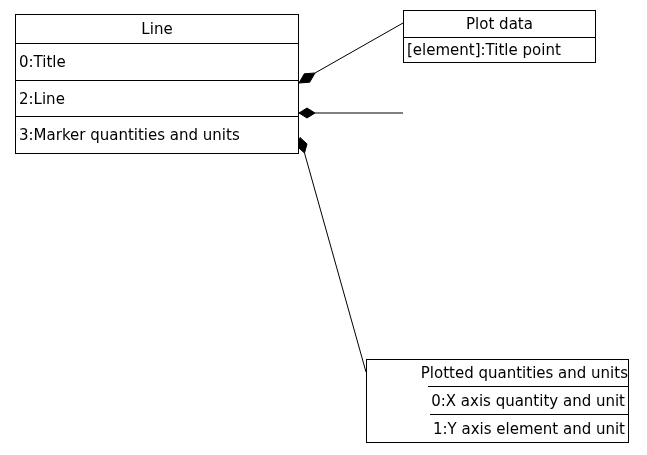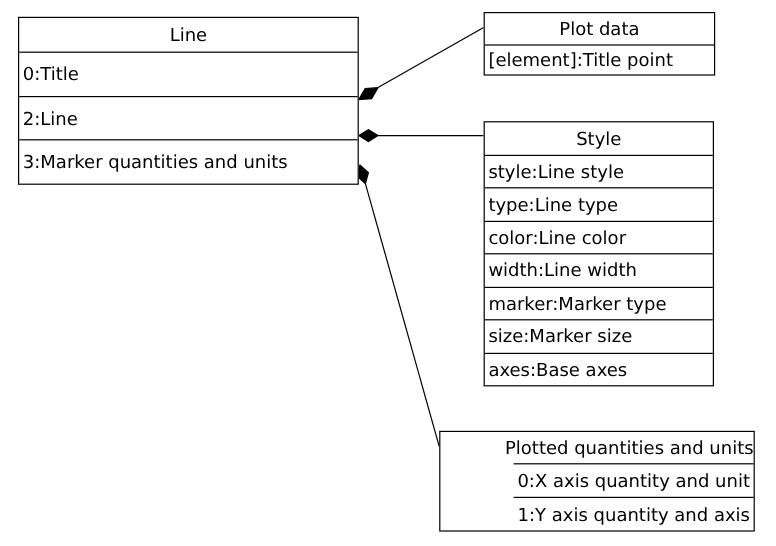--- a/index.html
+++ b/index.html
@@ -91,30 +91,20 @@
     <div class="row">0:Title</div>
     <div class="row">2:Line</div>
     <div class="row">3:Marker quantities and units</div>
   </div>
 
   <div class="node" id="box-plotdata">
     <div class="hdr">Plot data</div>
     <div class="row">[element]:Title point</div>
   </div>
 
-  <div class="node" id="box-style">
-    <div class="hdr">Style</div>
-    <div class="row">style:Line style</div>
-    <div class="row">type:Line type</div>
-    <div class="row">color:Line color</div>
-    <div class="row">width:Line width</div>
-    <div class="row">marker:Marker type</div>
-    <div class="row">size:Marker size</div>
-    <div class="row">axes:Base axes</div>
-  </div>
 
   <div class="node" id="box-plotted">
     <div class="hdr">Plotted quantities and units</div>
     <div class="row">0:X axis quantity and unit</div>
-    <div class="row">1:Y axis quantity and axis</div>
+    <div class="row">1:Y axis element and unit</div>
   </div>
 
 </div>
 
 </body></html>

